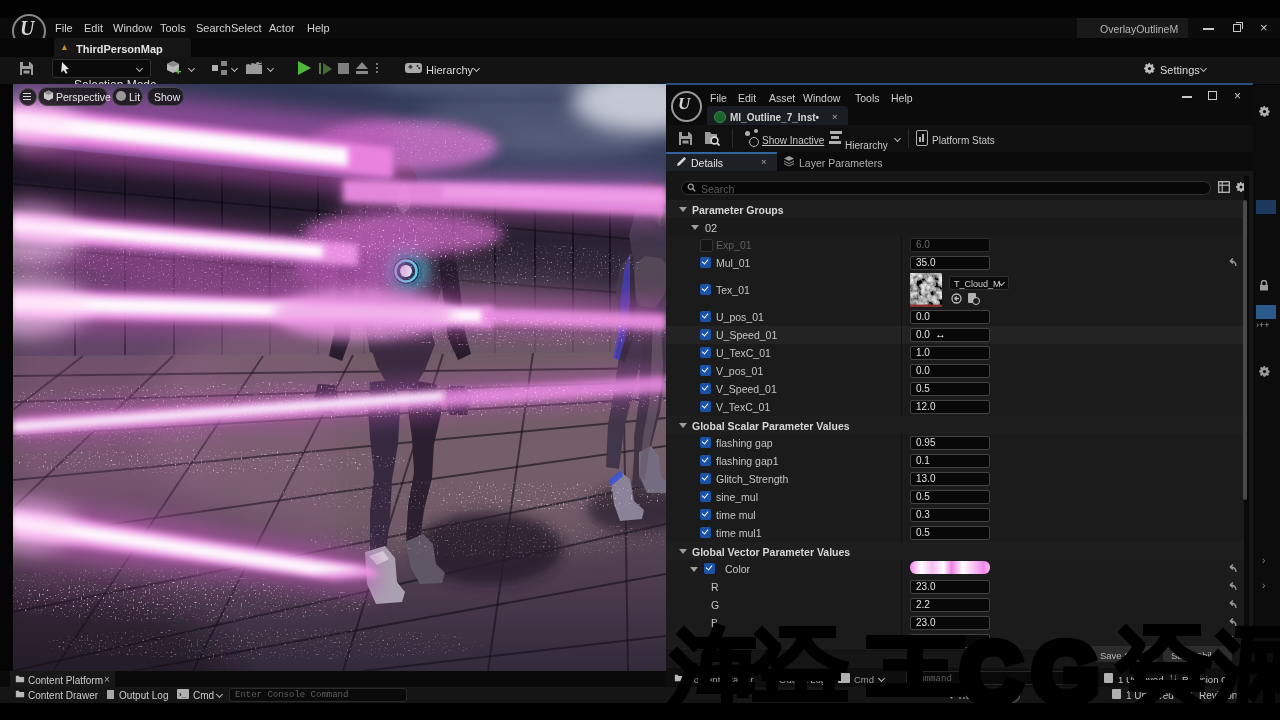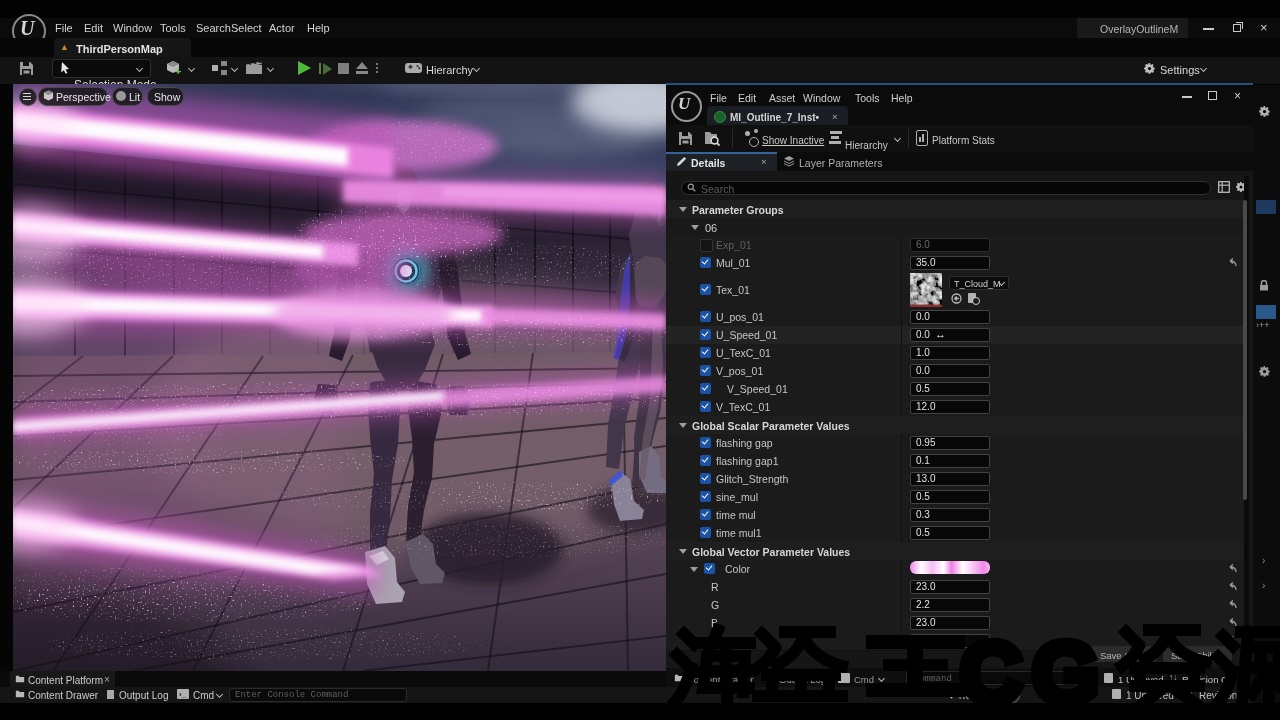--- a/index.html
+++ b/index.html
@@ -375,21 +375,21 @@
 <div class="abs" style="left:242px;top:44px;width:1px;height:19px;background:#2a2a2a;"></div>
 <div class="abs" style="left:250px;top:45px;width:10px;height:14px;border:1.5px solid #b0b0b0;border-radius:2px;"></div>
 <div class="abs" style="left:253px;top:52px;width:2px;height:5px;background:#b0b0b0;"></div>
 <div class="abs" style="left:256px;top:49px;width:2px;height:8px;background:#b0b0b0;"></div>
 <div class="txt" style="left:266px;top:49.5px;color:#c8c8c8;font-size:10px;">Platform Stats</div>
 <div class="abs" style="left:0;top:67px;width:587px;height:19px;background:#0b0b0b;"></div>
 <div class="abs" style="left:0;top:67px;width:111px;height:19px;background:#1d2125;border-top:2px solid #35639c;box-sizing:border-box;"></div>
 <svg class="abs" style="left:10px;top:71px" width="11" height="11" viewBox="0 0 12 12">
       <path fill="#d8d8d8" d="M1 11 L2 8 L9 1 L11 3 L4 10z"></path>
     </svg>
-<div class="txt" style="left:25px;top:71.5px;color:#e6e6e6;font-size:10.5px;font-weight:bold;">Details</div>
+<div class="txt" style="left:25px;top:71.5px;color:#e6e6e6;font-size:10.5px;font-weight:normal;">Details</div>
 <div class="txt" style="left:95px;top:71px;color:#aaa;font-size:9.5px;">×</div>
 <svg class="abs" style="left:117px;top:70px" width="12" height="12" viewBox="0 0 12 12">
       <path fill="#9a9a9a" d="M6 1 L11 3.5 L6 6 L1 3.5z"></path>
       <path fill="none" stroke="#9a9a9a" stroke-width="1" d="M1 6 L6 8.5 L11 6 M1 8.5 L6 11 L11 8.5"></path>
     </svg>
 <div class="txt" style="left:133px;top:71.5px;color:#b0b0b0;font-size:10.5px;">Layer Parameters</div>
 <div class="abs" style="left:0;top:86px;width:587px;height:497px;background:#161616;"></div>
 <div class="abs" style="left:15px;top:96px;width:528px;height:12px;background:#070707;border:1px solid #303030;border-radius:7px;"></div>
 <svg class="abs" style="left:21px;top:98px" width="9" height="9" viewBox="0 0 12 12">
       <circle cx="5" cy="5" r="3.4" stroke="#9a9a9a" stroke-width="1.6" fill="none"></circle>
@@ -403,21 +403,21 @@
     </svg>
 <svg class="abs" style="left:569px;top:96px" width="12" height="12" viewBox="0 0 24 24">
       <path fill="#b8b8b8" d="M12 8a4 4 0 100 8 4 4 0 000-8zm9 4c0-.6.5-1.4-.2-1.8l-2-.5a7 7 0 00-.6-1.5l1-1.8c.4-.6-.3-1.2-.7-1.7-.5-.4-1.1-1.1-1.7-.7l-1.8 1a7 7 0 00-1.5-.6l-.5-2C12.4 2 11.6 2 12 2s-1.4-.5-1.8.2l-.5 2a7 7 0 00-1.5.6l-1.8-1c-.6-.4-1.2.3-1.7.7-.4.5-1.1 1.1-.7 1.7l1 1.8a7 7 0 00-.6 1.5l-2 .5c-.7.4-.2 1.2-.2 1.8s-.5 1.4.2 1.8l2 .5c.1.5.3 1 .6 1.5l-1 1.8c-.4.6.3 1.2.7 1.7.5.4 1.1 1.1 1.7.7l1.8-1c.5.3 1 .5 1.5.6l.5 2c.4.7 1.2.2 1.8.2s1.4.5 1.8-.2l.5-2a7 7 0 001.5-.6l1.8 1c.6.4 1.2-.3 1.7-.7.4-.5 1.1-1.1.7-1.7l-1-1.8c.3-.5.5-1 .6-1.5l2-.5c.7-.4.2-1.2.2-1.8z"></path>
       <circle cx="12" cy="12" r="3" fill="#0c0c0c"></circle>
     </svg>
 <div class="abs" style="left:0;top:115px;width:578px;height:18px;background:#1e1e1e;border-bottom:1px solid #101010;"></div>
 <div class="tri" style="left:13px;top:122px;"></div>
 <div class="txt" style="left:26px;top:119px;color:#d6d6d6;font-size:10.5px;font-weight:bold;">Parameter Groups</div>
 <div class="abs" style="left:0;top:133px;width:578px;height:18px;background:#191919;border-bottom:1px solid #101010;"></div>
 <div class="tri" style="left:25px;top:140px;"></div>
-<div class="txt" style="left:39px;top:136.5px;color:#cccccc;font-size:11px;">06</div>
+<div class="txt" style="left:39px;top:136.5px;color:#cccccc;font-size:11px;">02</div>
 <div class="abs" style="left:0;top:151px;width:578px;height:18px;background:#1b1b1b;border-bottom:1px solid #111111;"></div>
 <div class="abs" style="left:235px;top:151px;width:1px;height:18px;background:#111111;"></div>
 <div class="abs" style="left:34px;top:154px;width:11px;height:11px;border-radius:2px;background:#141414;border:1px solid #333;"></div>
 <div class="txt" style="left:50px;top:154px;color:#5f5f5f;font-size:10.5px;">Exp_01</div>
 <div class="field" style="left:244px;top:153px;color:#6a6a6a;border-color:#2c2c2c;">6.0</div>
 <div class="abs" style="left:0;top:169px;width:578px;height:18px;background:#1b1b1b;border-bottom:1px solid #111111;"></div>
 <div class="abs" style="left:235px;top:169px;width:1px;height:18px;background:#111111;"></div>
 <div class="cb" style="left:34px;top:172px;"></div>
 <div class="txt" style="left:50px;top:172px;color:#c5c5c5;font-size:10.5px;">Mul_01</div>
 <div class="field" style="left:244px;top:171px;color:#e2e2e2;border-color:#424242;">35.0</div>
@@ -464,21 +464,21 @@
 <div class="txt" style="left:50px;top:262px;color:#c5c5c5;font-size:10.5px;">U_TexC_01</div>
 <div class="field" style="left:244px;top:261px;color:#e2e2e2;border-color:#424242;">1.0</div>
 <div class="abs" style="left:0;top:277px;width:578px;height:18px;background:#1b1b1b;border-bottom:1px solid #111111;"></div>
 <div class="abs" style="left:235px;top:277px;width:1px;height:18px;background:#111111;"></div>
 <div class="cb" style="left:34px;top:280px;"></div>
 <div class="txt" style="left:50px;top:280px;color:#c5c5c5;font-size:10.5px;">V_pos_01</div>
 <div class="field" style="left:244px;top:279px;color:#e2e2e2;border-color:#424242;">0.0</div>
 <div class="abs" style="left:0;top:295px;width:578px;height:18px;background:#1b1b1b;border-bottom:1px solid #111111;"></div>
 <div class="abs" style="left:235px;top:295px;width:1px;height:18px;background:#111111;"></div>
 <div class="cb" style="left:34px;top:298px;"></div>
-<div class="txt" style="left:50px;top:298px;color:#c5c5c5;font-size:10.5px;margin-left:11px;">V_Speed_01</div>
+<div class="txt" style="left:50px;top:298px;color:#c5c5c5;font-size:10.5px;">V_Speed_01</div>
 <div class="field" style="left:244px;top:297px;color:#e2e2e2;border-color:#424242;">0.5</div>
 <div class="abs" style="left:0;top:313px;width:578px;height:18px;background:#1b1b1b;border-bottom:1px solid #111111;"></div>
 <div class="abs" style="left:235px;top:313px;width:1px;height:18px;background:#111111;"></div>
 <div class="cb" style="left:34px;top:316px;"></div>
 <div class="txt" style="left:50px;top:316px;color:#c5c5c5;font-size:10.5px;">V_TexC_01</div>
 <div class="field" style="left:244px;top:315px;color:#e2e2e2;border-color:#424242;">12.0</div>
 <div class="abs" style="left:0;top:331px;width:578px;height:18px;background:#1e1e1e;border-bottom:1px solid #101010;"></div>
 <div class="tri" style="left:13px;top:338px;"></div>
 <div class="txt" style="left:26px;top:335px;color:#d6d6d6;font-size:10.5px;font-weight:bold;">Global Scalar Parameter Values</div>
 <div class="abs" style="left:0;top:349px;width:578px;height:18px;background:#1b1b1b;border-bottom:1px solid #111111;"></div>

